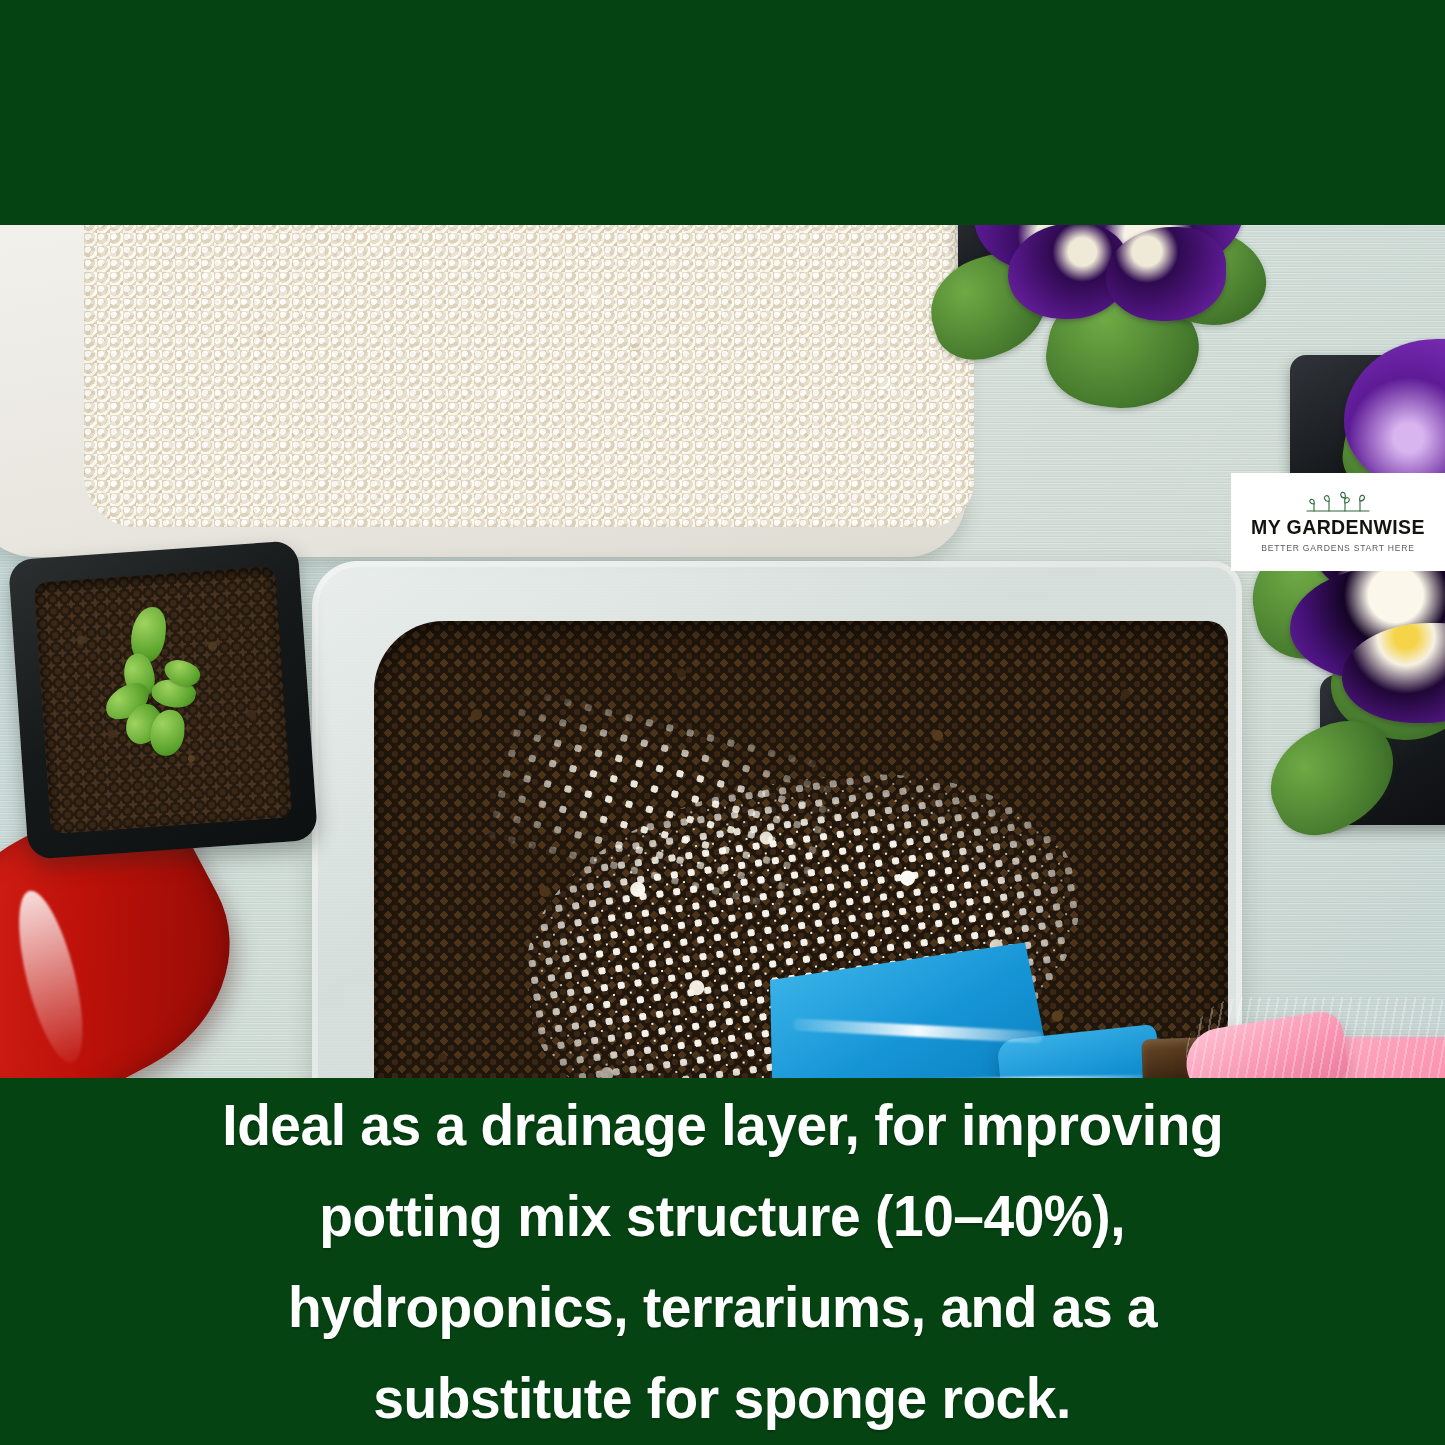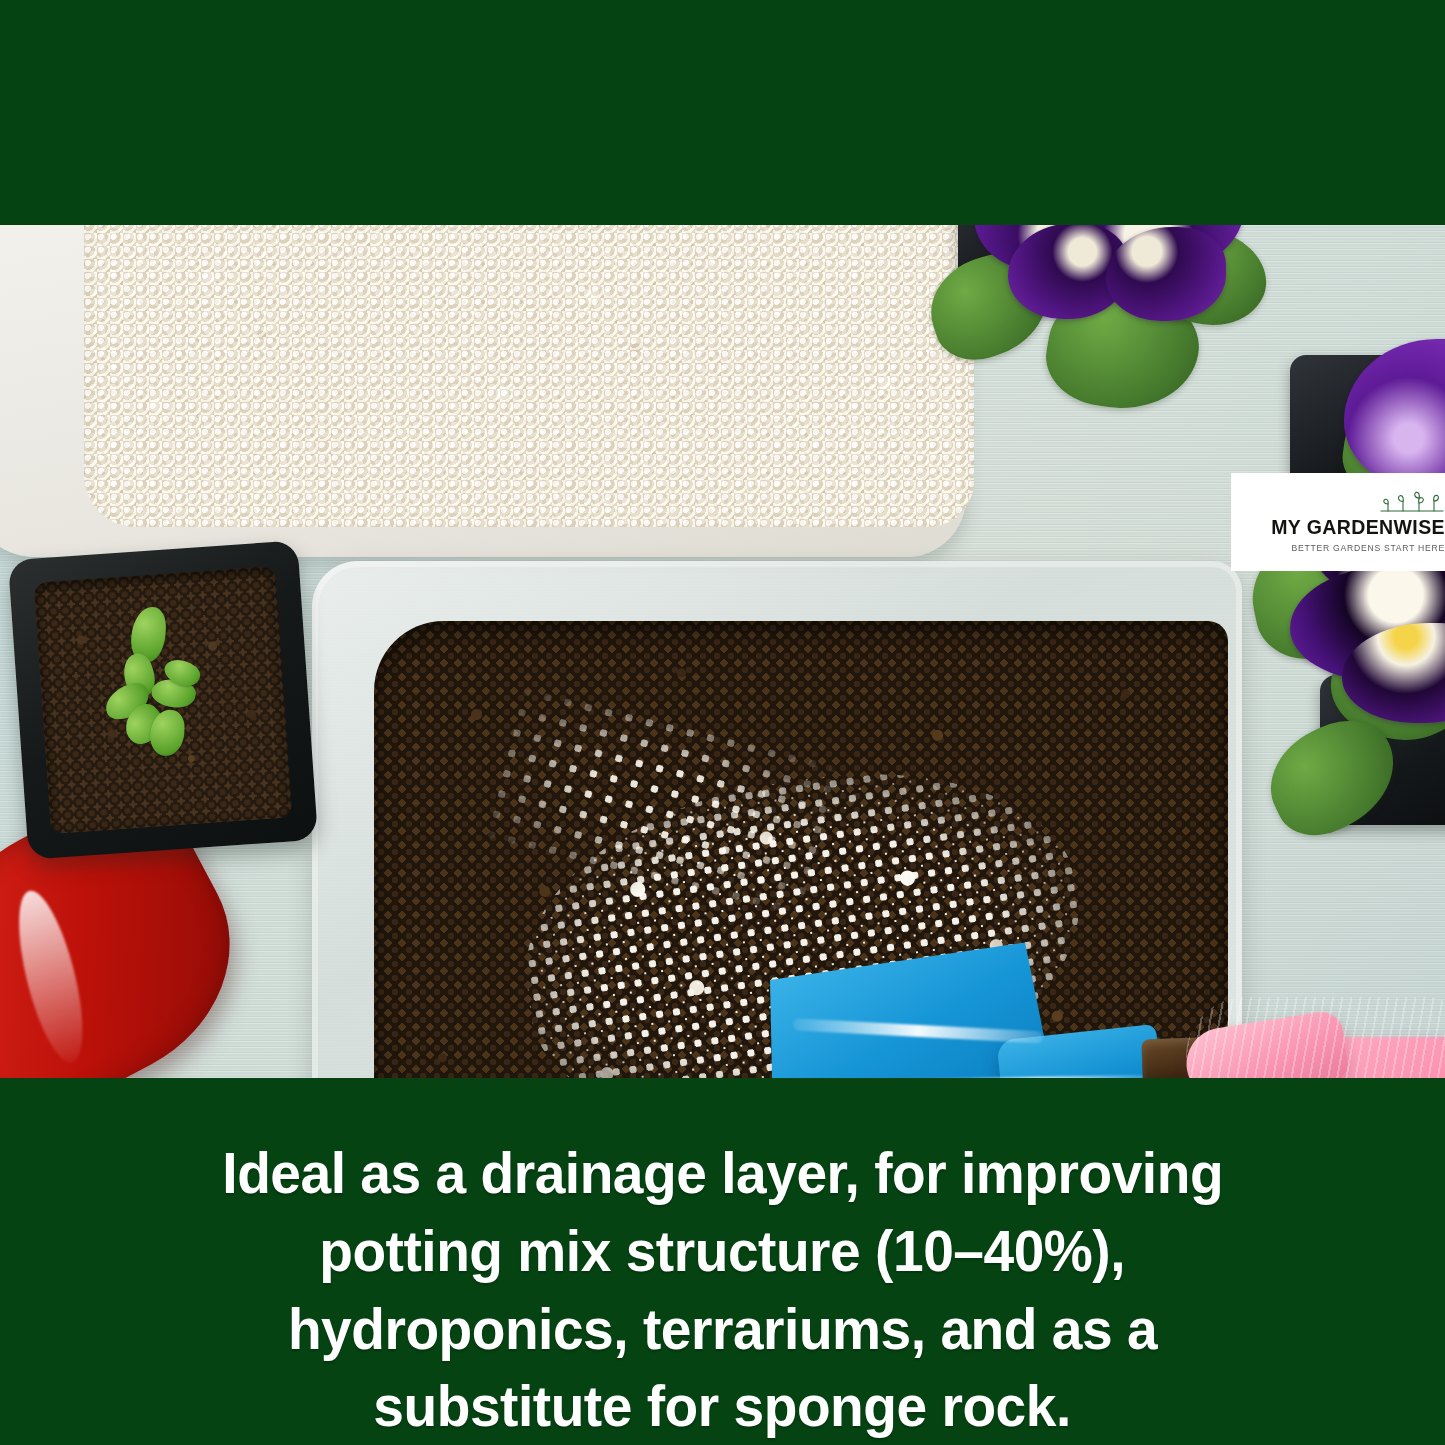--- a/index.html
+++ b/index.html
@@ -325,41 +325,41 @@
   }
 
   
   .logo-badge{
     position:absolute;
     left:1231px; top:248px;
     width:214px; height:98px;
     background:#ffffff;
     z-index:20;
     display:flex; flex-direction:column;
-    align-items:flex-end; justify-content:center;
+    align-items:center; justify-content:center;
     padding-top:0;
   }
   .logo-mark{ width:66px; height:24px; margin-bottom:3px; }
   .logo-name{
     font-size:19.5px; font-weight:bold; color:#15130f;
     letter-spacing:0.4px; line-height:1; white-space:nowrap;
   }
   .logo-tag{
     font-size:8.6px; color:#5b5b5b; letter-spacing:0.75px;
     margin-top:5px; white-space:nowrap;
   }
 
   
   .caption-band{
     position:absolute;
     left:0; top:1078px; width:1445px; height:367px;
     background:#054312;
     display:flex; flex-direction:column;
-    align-items:center; justify-content:flex-end;
-    padding:0 90px;
+    align-items:center; justify-content:space-between;
+    padding:8px 90px;
   }
   .caption-line{
     color:#ffffff;
     font-size:58px;
     font-weight:bold;
     line-height:1.34;
     letter-spacing:-0.5px;
     text-align:center;
     transform:scaleX(0.95);
     white-space:nowrap;

